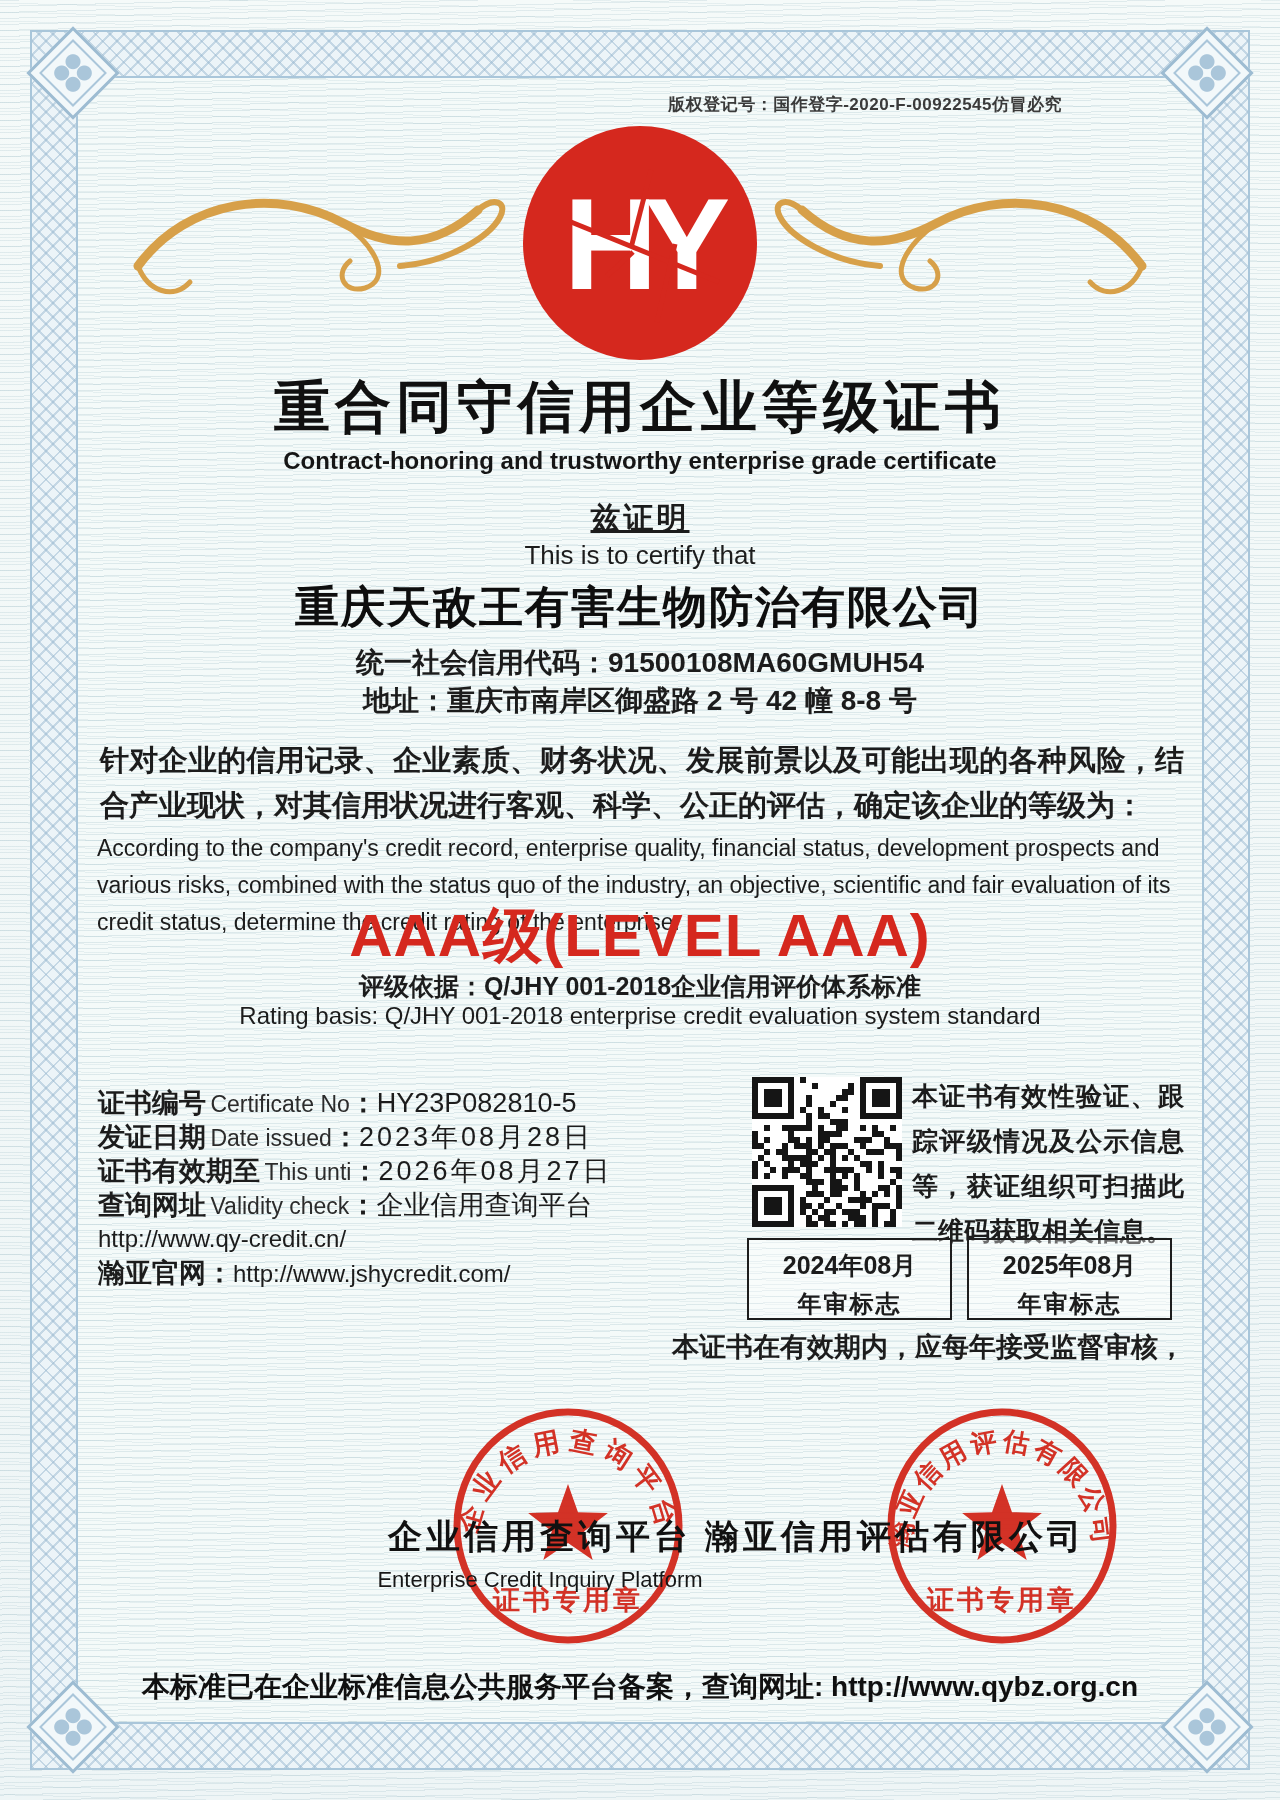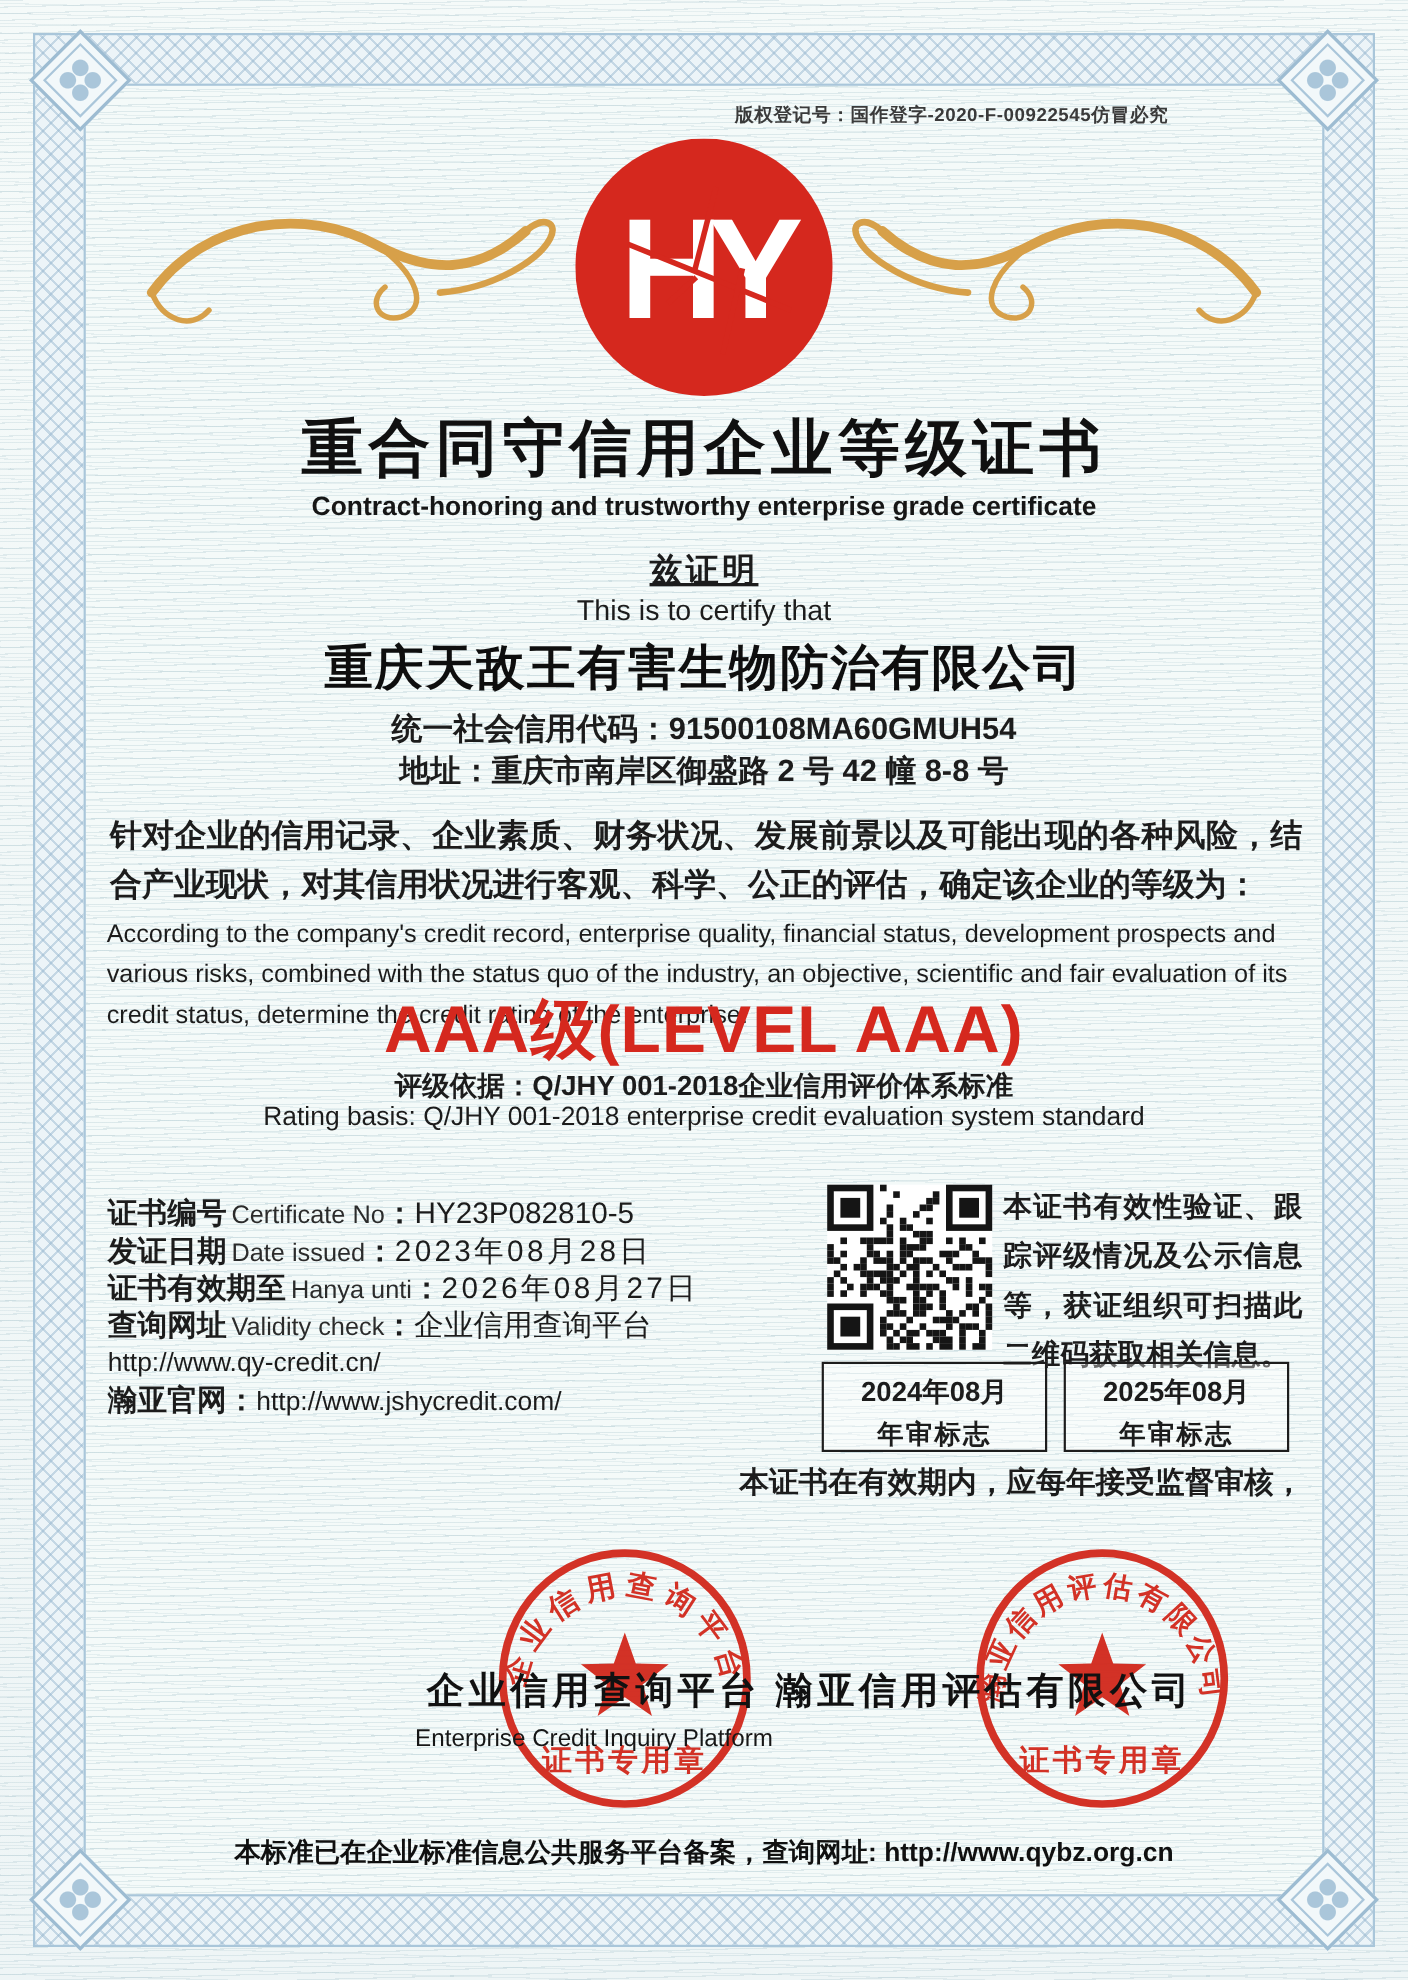--- a/index.html
+++ b/index.html
@@ -90,21 +90,21 @@
 
   .review-note{top:1328px;left:620px;right:95px;text-align:right;font-size:27px;font-weight:bold;line-height:38px;}
 
   .seal{z-index:5;opacity:.96;}
   .seal-l{left:448px;top:1406px;} .seal-r{left:882px;top:1406px;}
   .seal-label{z-index:6;text-align:center;}
   .sl-l{left:290px;width:500px;top:1514px;} .sl-r{left:645px;width:500px;top:1514px;}
   .sl-zh{font-size:34px;font-weight:bold;letter-spacing:4px;color:#111;}
   .sl-en{font-size:22px;margin-top:7px;color:#161616;}
 
-  .footer-line{top:1668px;font-size:24px;font-weight:bold;color:#101010;}
+  .footer-line{top:1668px;font-size:28px;font-weight:bold;color:#101010;}
 </style>
 </head>
 <body>
 
 <div class="page">
 
   <div class="band">
     <div class="band-inner"></div>
   </div>
   <div class="corner c-tl"></div>
@@ -162,21 +162,21 @@
     <div class="d-row">
       <span class="d-zh">证书编号</span>
       <span class="d-en">Certificate No</span><span class="d-zh">：</span><span class="d-val">HY23P082810-5</span>
     </div>
     <div class="d-row">
       <span class="d-zh">发证日期</span>
       <span class="d-en">Date issued</span><span class="d-zh">：</span><span class="d-val" style="letter-spacing:3px">2023年08月28日</span>
     </div>
     <div class="d-row">
       <span class="d-zh">证书有效期至</span>
-      <span class="d-en">Hanya unti</span><span class="d-zh">：</span><span class="d-val" style="letter-spacing:3px">2026年08月27日</span>
+      <span class="d-en">This unti</span><span class="d-zh">：</span><span class="d-val" style="letter-spacing:3px">2026年08月27日</span>
     </div>
     <div class="d-row">
       <span class="d-zh">查询网址</span>
       <span class="d-en">Validity check</span><span class="d-zh">：</span><span class="d-val">企业信用查询平台</span>
     </div>
     <div class="d-row">
       <span class="d-url">http://www.qy-credit.cn/</span>
     </div>
     <div class="d-row">
       <span class="d-zh">瀚亚官网</span><span class="d-zh">：</span><span class="d-url">http://www.jshycredit.com/</span>

